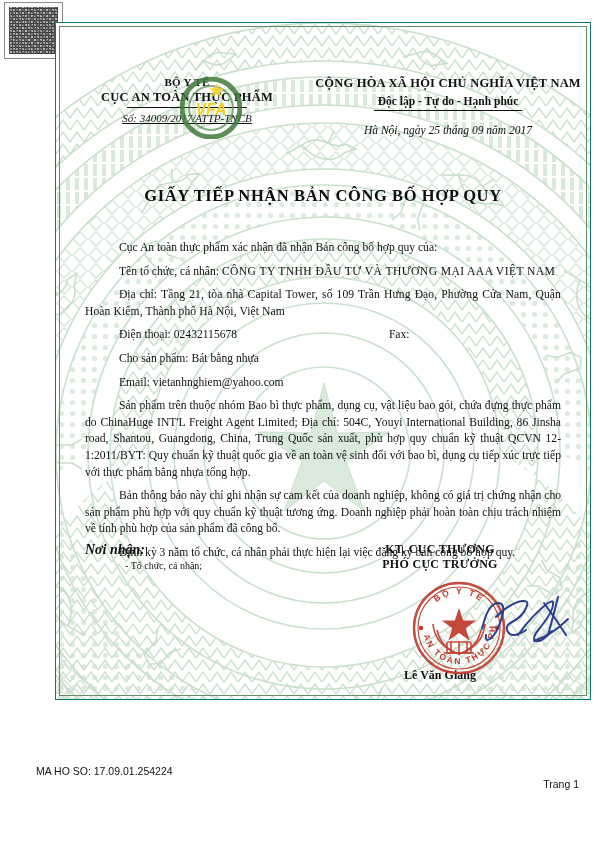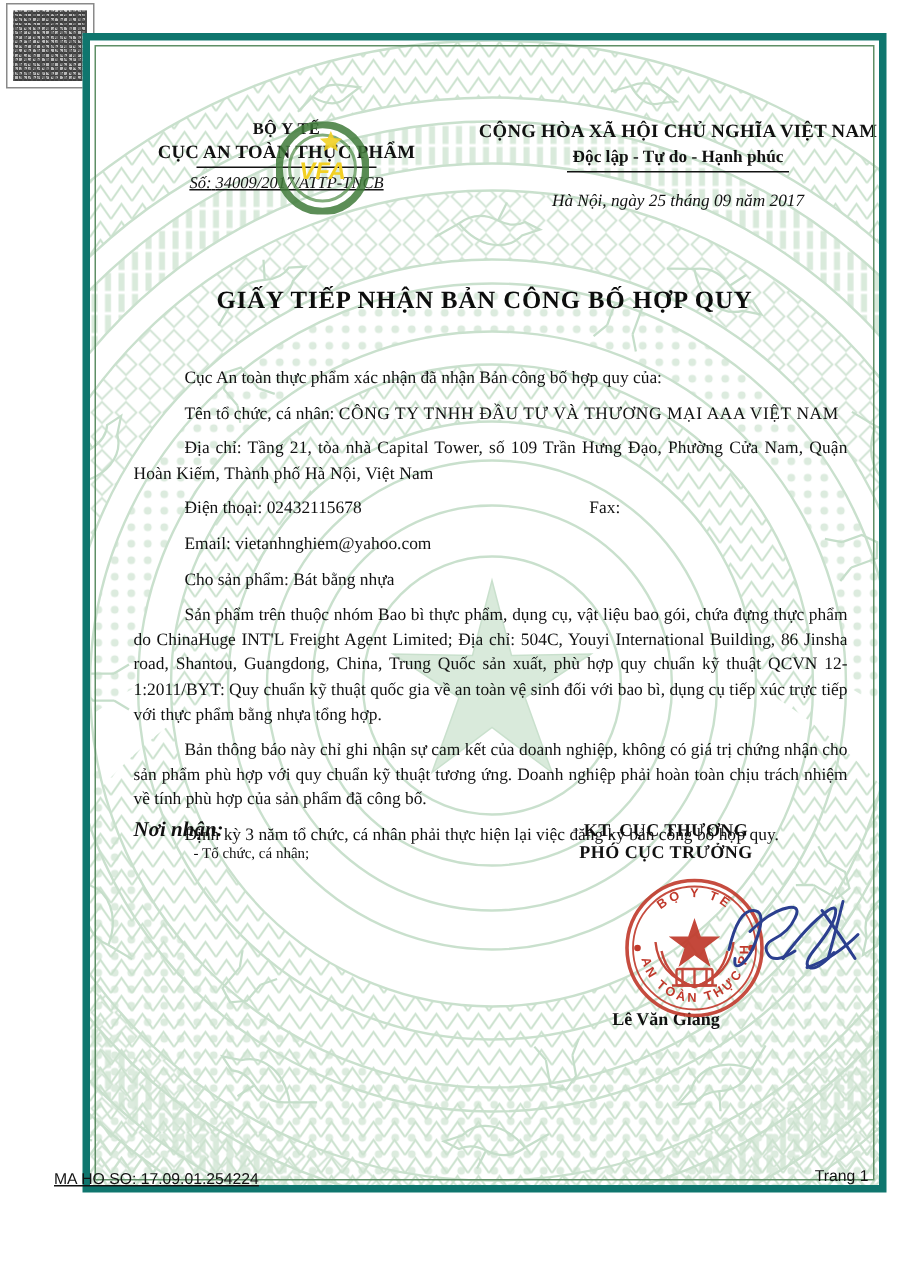--- a/index.html
+++ b/index.html
@@ -34,22 +34,22 @@
       repeating-linear-gradient(90deg, #4a4a4a 0px, #4a4a4a 1px, transparent 1px, transparent 3px),
       repeating-linear-gradient(0deg, #3d3d3d 0px, #3d3d3d 1px, transparent 1px, transparent 3px),
       repeating-linear-gradient(45deg, #6d6d6d 0px, #6d6d6d 2px, transparent 2px, transparent 5px),
       repeating-linear-gradient(-45deg, #8f8f8f 0px, #8f8f8f 1px, transparent 1px, transparent 4px);
   }
 
   
   #frame {
     position: absolute;
     left: 55px; top: 22px;
-    width: 536px; height: 773px;
-    border: 5px solid #0f766e;
+    width: 536px; height: 678px;
+    border: 1px solid #0f766e;
     background: #ffffff;
     overflow: hidden;
   }
   #frame-inner-line {
     position: absolute;
     left: 3px; top: 3px; right: 3px; bottom: 3px;
     border: 1px solid #5f8f66;
     pointer-events: none;
     z-index: 4;
   }
@@ -186,25 +186,24 @@
   
   #signature {
     position: absolute;
     left: 418px; top: 560px;
     width: 110px; height: 80px;
     z-index: 6;
   }
   
   #footer-left-outer {
     position: absolute;
-    left: 36px; bottom: 60px;
+    left: 36px; bottom: 75px;
     font-family: "Liberation Sans", sans-serif;
     font-size: 10.5px; color: #111; white-space: nowrap;
     z-index: 9;
-    text-decoration: underline;
   }
   #footer-right-outer {
     position: absolute;
     right: 21px; bottom: 62px;
     font-family: "Liberation Sans", sans-serif;
     font-size: 10.5px; color: #111; white-space: nowrap;
     z-index: 9;
   }
 </style>
 </head>
@@ -443,27 +442,27 @@
 
         <p class="field">
           <span>Điện thoại:</span>
           <span>02432115678</span>
           <span class="fax-gap"></span>
           <span>Fax:</span>
           <span></span>
         </p>
 
         <p class="field">
+          <span>Cho sản phẩm:</span>
+          <span>Bát bằng nhựa</span>
+        </p>
+
+        <p class="field">
           <span>Email:</span>
           <span>vietanhnghiem@yahoo.com</span>
-        </p>
-
-        <p class="field">
-          <span>Cho sản phẩm:</span>
-          <span>Bát bằng nhựa</span>
         </p>
 
         <p class="p-ind">Sản phẩm trên thuộc nhóm Bao bì thực phẩm, dụng cụ, vật liệu bao gói, chứa đựng thực phẩm do ChinaHuge INT'L Freight Agent Limited; Địa chỉ: 504C, Youyi International Building, 86 Jinsha road, Shantou, Guangdong, China, Trung Quốc sản xuất, phù hợp quy chuẩn kỹ thuật  QCVN 12-1:2011/BYT: Quy chuẩn kỹ thuật quốc gia về an toàn vệ sinh đối với bao bì, dụng cụ tiếp xúc trực tiếp với thực phẩm bằng nhựa tổng hợp.</p>
 
         <p class="p-ind">Bản thông báo này chỉ ghi nhận sự cam kết của doanh nghiệp, không có giá trị chứng nhận cho sản phẩm phù hợp với quy chuẩn kỹ thuật tương ứng. Doanh nghiệp phải hoàn toàn chịu trách nhiệm về tính phù hợp của sản phẩm đã công bố.</p>
 
         <p class="p-ind">Định kỳ 3 năm tổ chức, cá nhân phải thực hiện lại việc đăng ký bản công bố hợp quy.</p>
       </div>
 
       <div class="foot">

